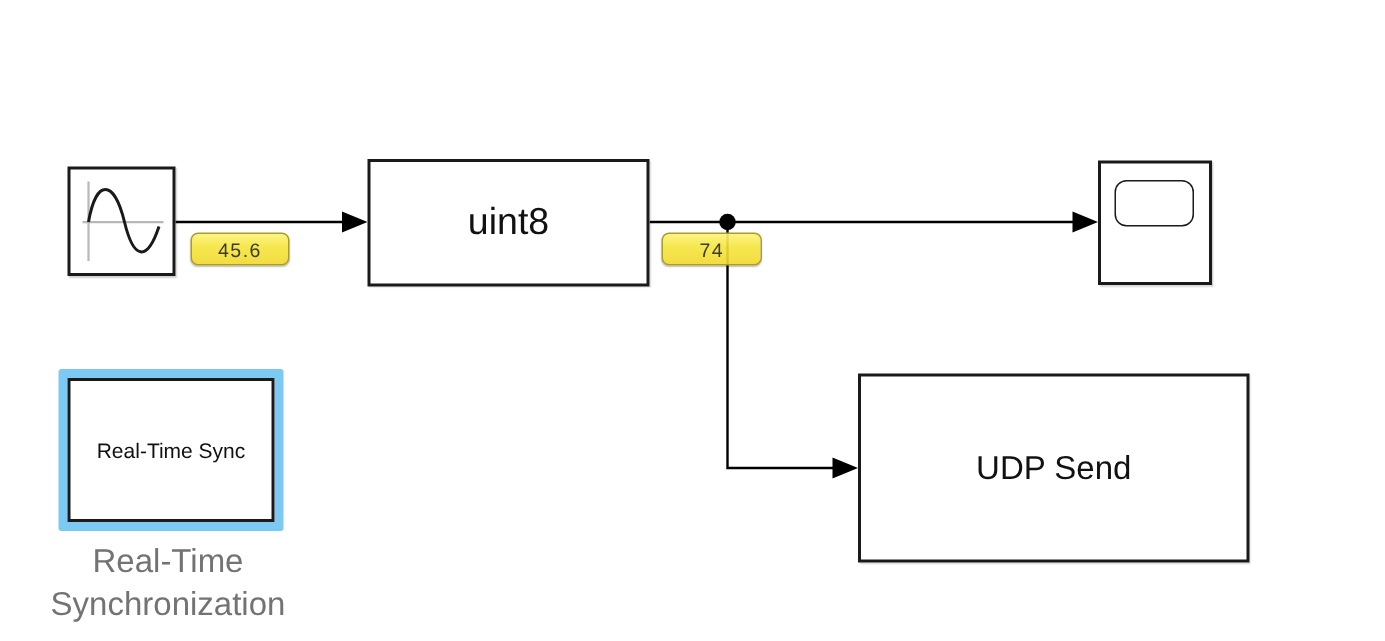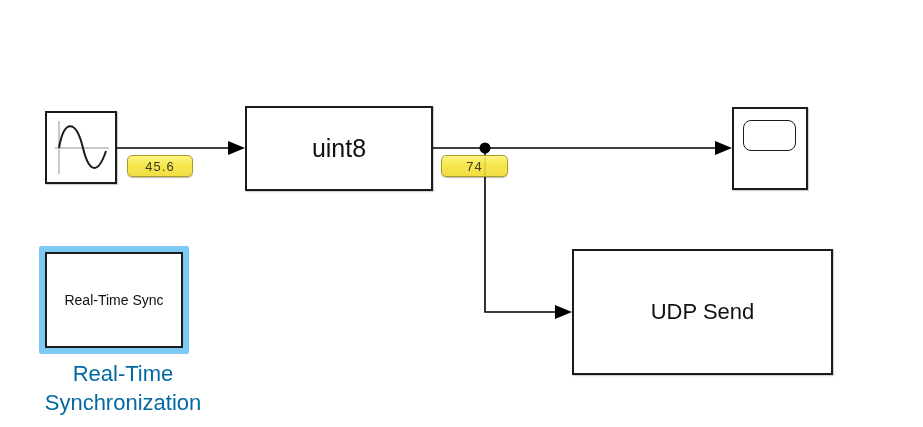--- a/index.html
+++ b/index.html
@@ -44,23 +44,23 @@
   #rts-block{
     position:absolute;left:6px;top:6px;right:6px;bottom:6px;
     background:#fff;border:2px solid #1a1a1a;box-sizing:border-box;
     display:flex;align-items:center;justify-content:center;
     box-shadow:none;
   }
   #rts-block .block-label{
     font-size:14px;line-height:24px;white-space:normal;width:120px;
   }
   #rts-annotation{
-    position:absolute;left:23px;top:323px;width:200px;
+    position:absolute;left:12px;top:323px;width:200px;
     text-align:center;font-size:22px;line-height:29px;
-    color:#0369a1;z-index:2;
+    color:#737373;z-index:2;
   }
   .value-label{
     position:absolute;
     height:22px;
     box-sizing:border-box;
     border:1px solid #ab9c2a;
     border-radius:5px;
     background:linear-gradient(180deg, rgba(252,243,120,0.92) 0%, rgba(245,228,58,0.9) 45%, rgba(240,217,46,0.9) 100%);
     box-shadow:0 1px 1px rgba(0,0,0,0.25);
     font-family:Liberation Sans, sans-serif;

